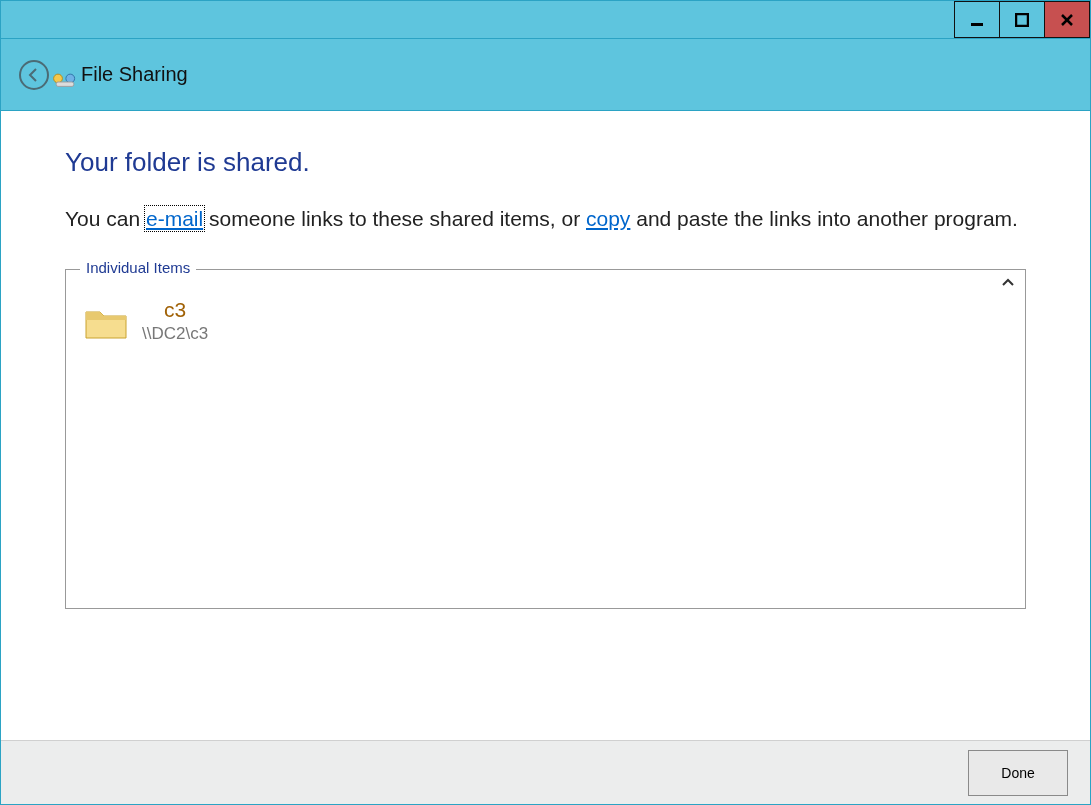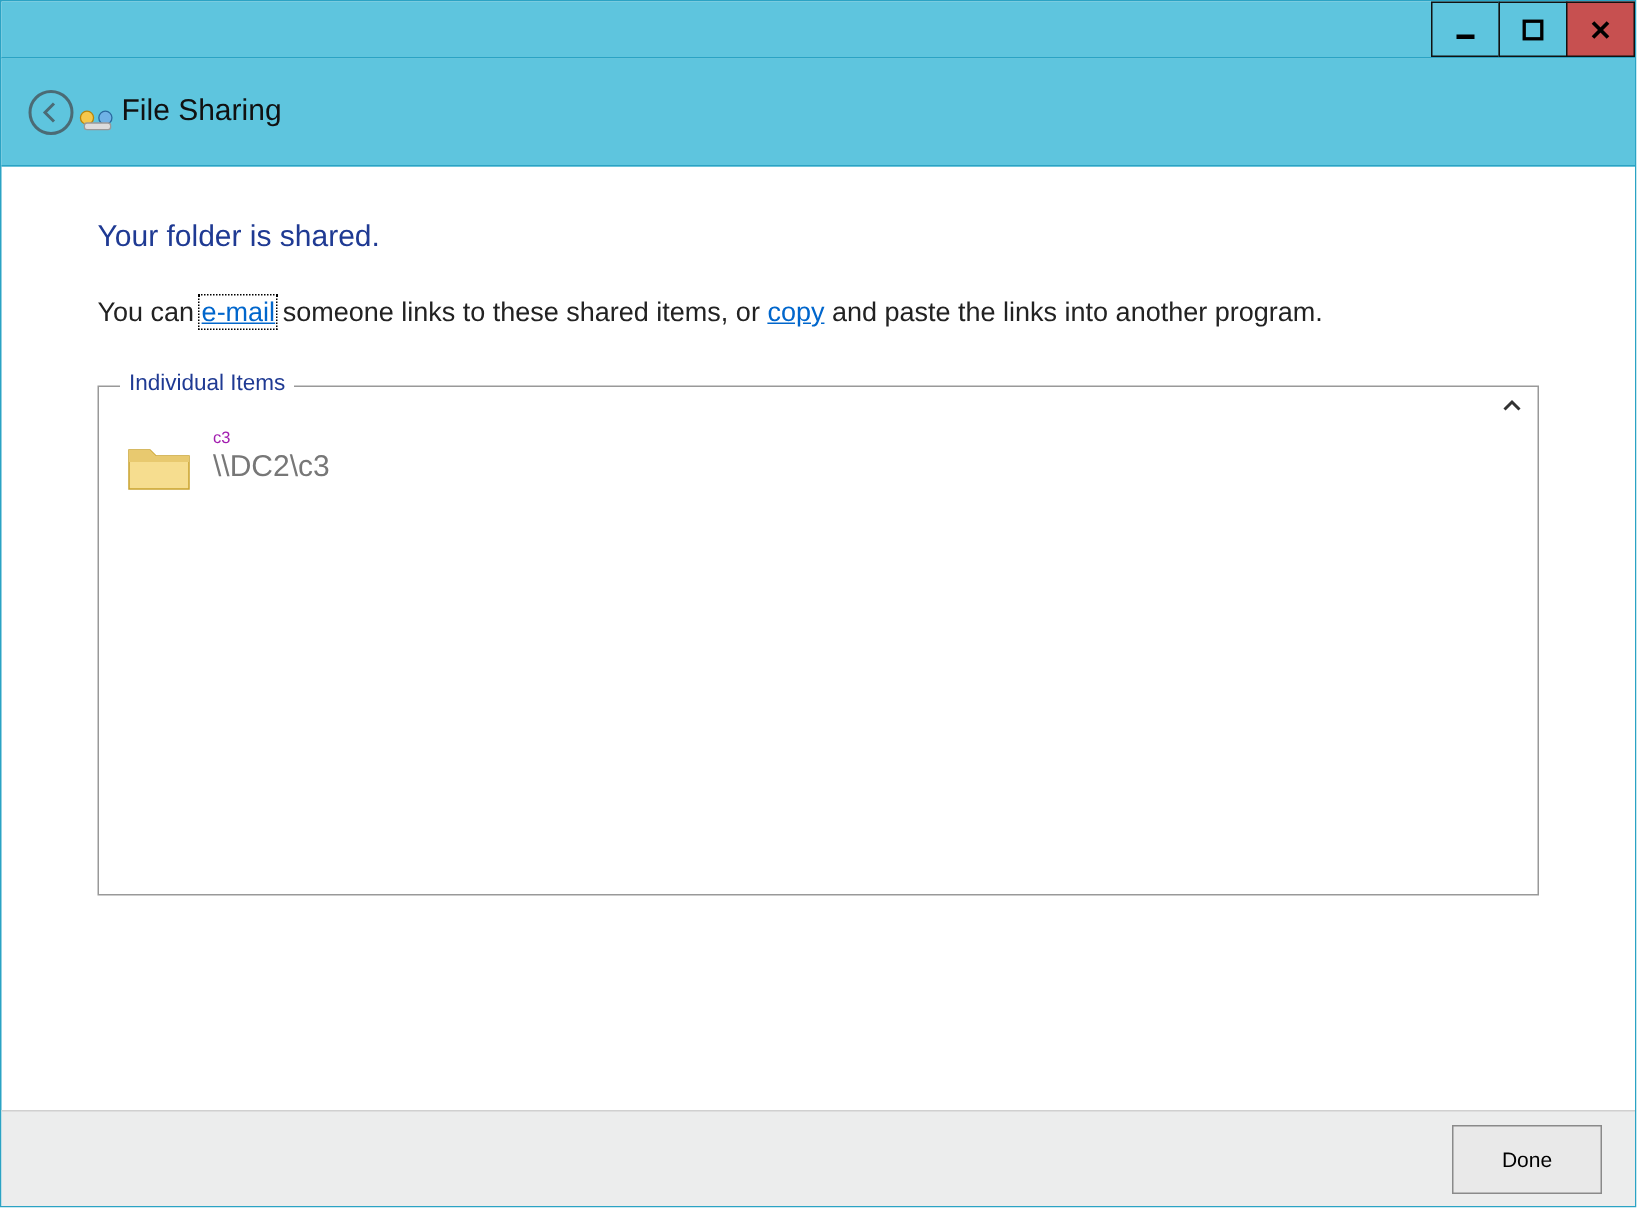--- a/index.html
+++ b/index.html
@@ -67,28 +67,28 @@
 
   
   .content {
     flex: 1;
     padding: 28px 64px 10px 64px;
     color: #222;
     overflow: hidden;
   }
   .heading {
     color: #1f3a93;
-    font-size: 20px;
+    font-size: 26px;
     font-weight: 400;
     margin: 8px 0 26px 0;
   }
   .instruction {
     margin: 0 0 36px 0;
     color: #222;
-    font-size: 18px;
+    font-size: 21px;
     line-height: 1.4;
   }
   .link {
     color: #0066cc;
     text-decoration: underline;
     cursor: pointer;
   }
   .link.focused {
     outline: 1px dotted #000;
     outline-offset: 1px;
@@ -121,22 +121,22 @@
   }
 
   .item-row {
     display: flex; align-items: flex-start; gap: 12px;
     margin-top: 6px;
   }
   .folder-icon {
     width: 48px; height: 48px;
     flex-shrink: 0;
   }
-  .item-name { color: #a21caf; font-size: 11px; }
-  .item-path { color: #777; font-size: 20px; margin-top: 2px;}
+  .item-name { color: #a16207; font-size: 21px; text-align: center; }
+  .item-path { color: #777; font-size: 17px; margin-top: 2px;}
 
   .footer-link {
     color: #0066cc;
     text-decoration: underline;
     cursor:pointer;
   }
 
   
   .buttonbar {
     height: 64px;

